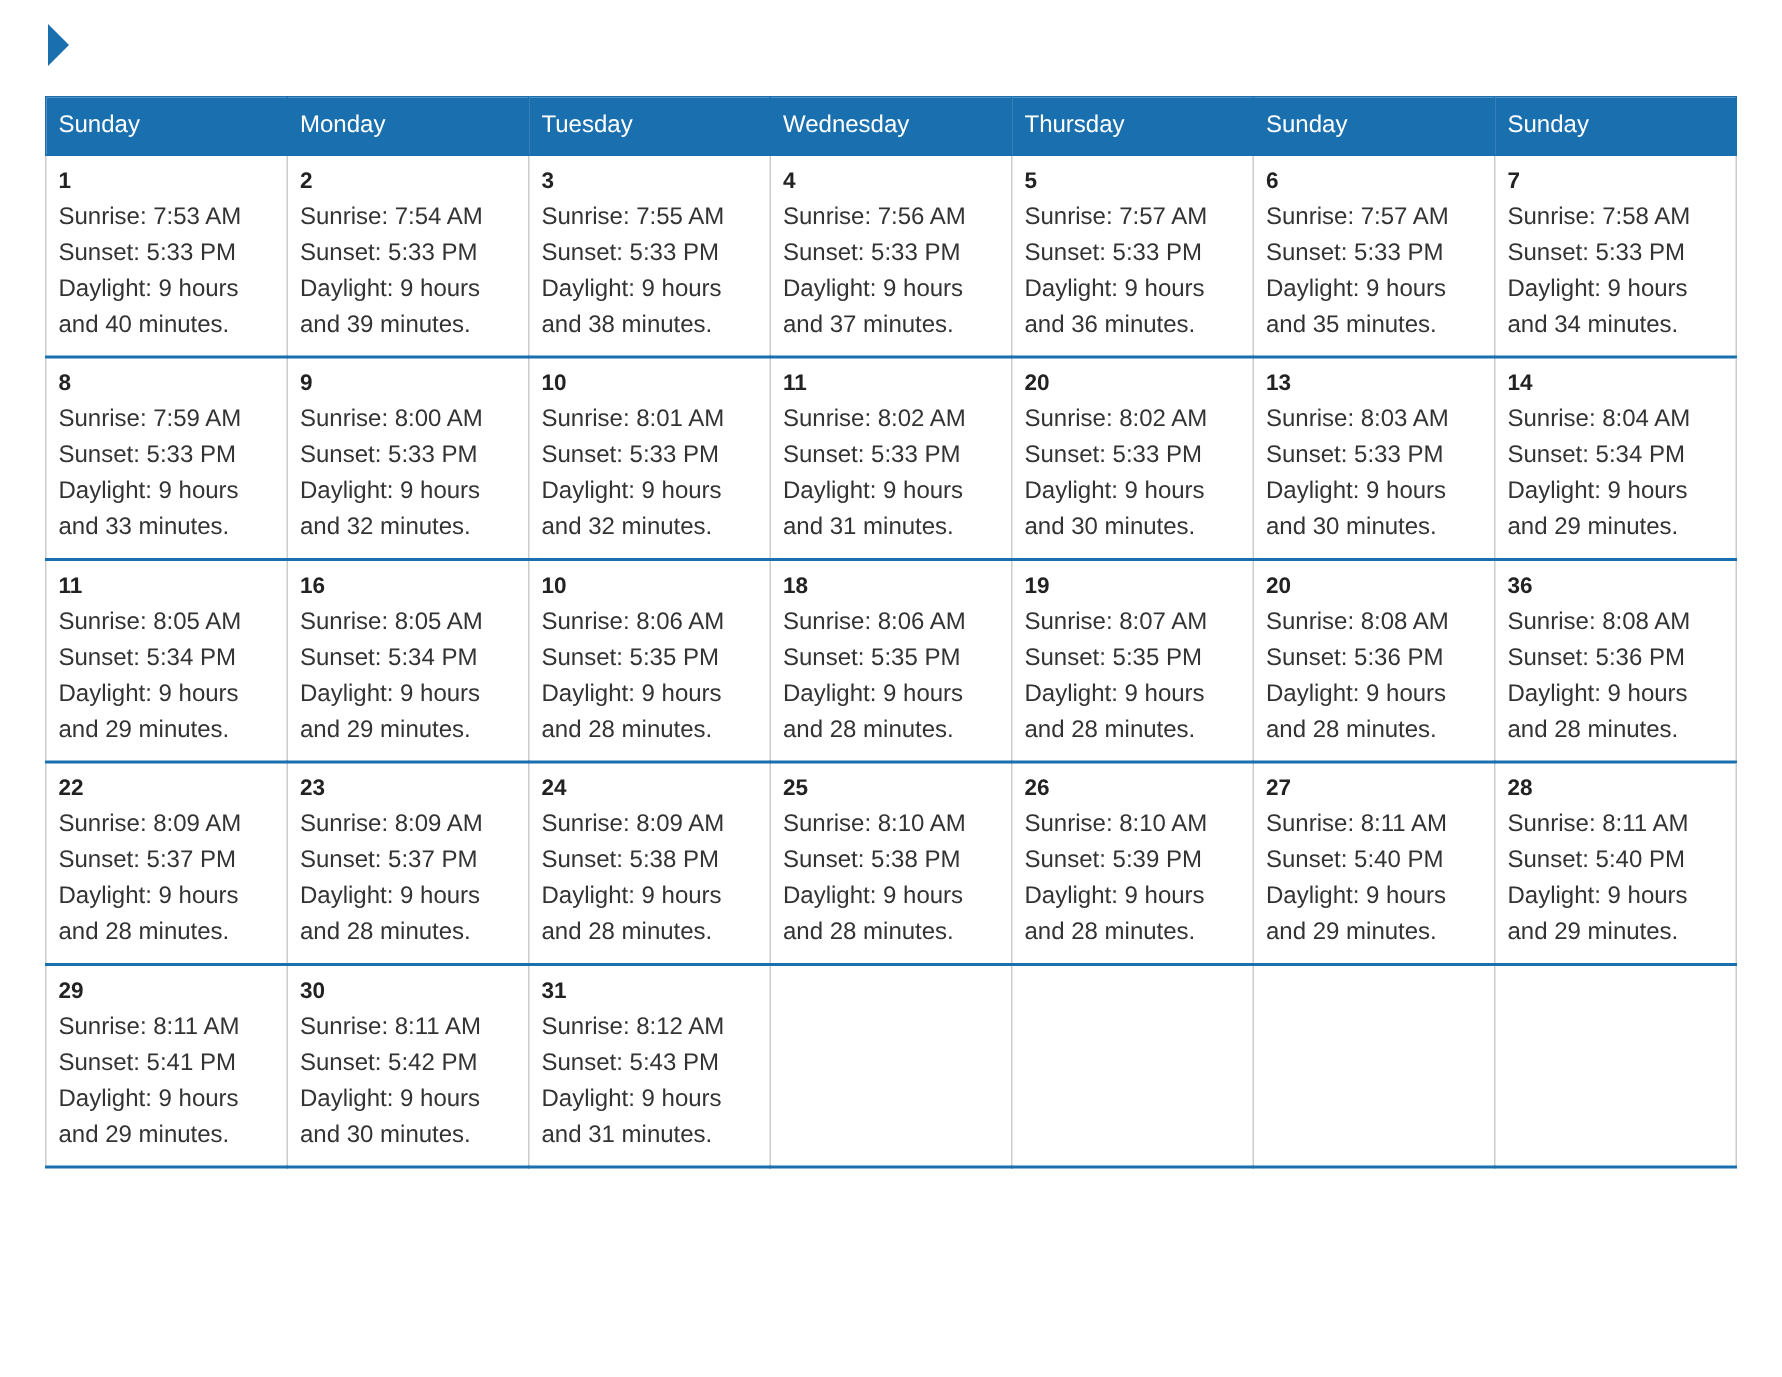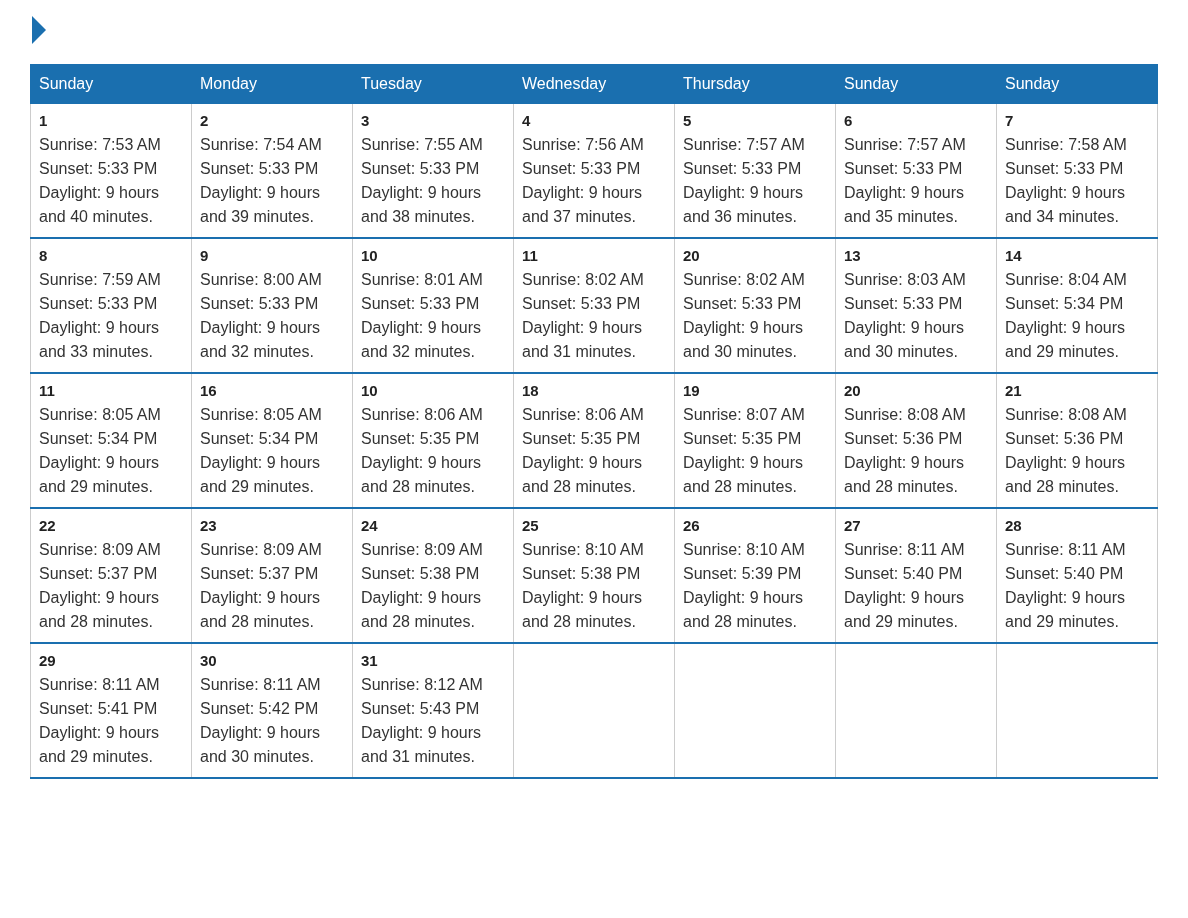--- a/index.html
+++ b/index.html
@@ -212,21 +212,21 @@
         </td>
         <td>
           <span class="day-number">19</span>
           <div class="day-info">Sunrise: 8:07 AM<br>Sunset: 5:35 PM<br>Daylight: 9 hours<br>and 28 minutes.</div>
         </td>
         <td>
           <span class="day-number">20</span>
           <div class="day-info">Sunrise: 8:08 AM<br>Sunset: 5:36 PM<br>Daylight: 9 hours<br>and 28 minutes.</div>
         </td>
         <td>
-          <span class="day-number">21</span>
+          <span class="day-number">36</span>
           <div class="day-info">Sunrise: 8:08 AM<br>Sunset: 5:36 PM<br>Daylight: 9 hours<br>and 28 minutes.</div>
         </td>
       </tr>
       <tr>
         <td>
           <span class="day-number">22</span>
           <div class="day-info">Sunrise: 8:09 AM<br>Sunset: 5:37 PM<br>Daylight: 9 hours<br>and 28 minutes.</div>
         </td>
         <td>
           <span class="day-number">23</span>

